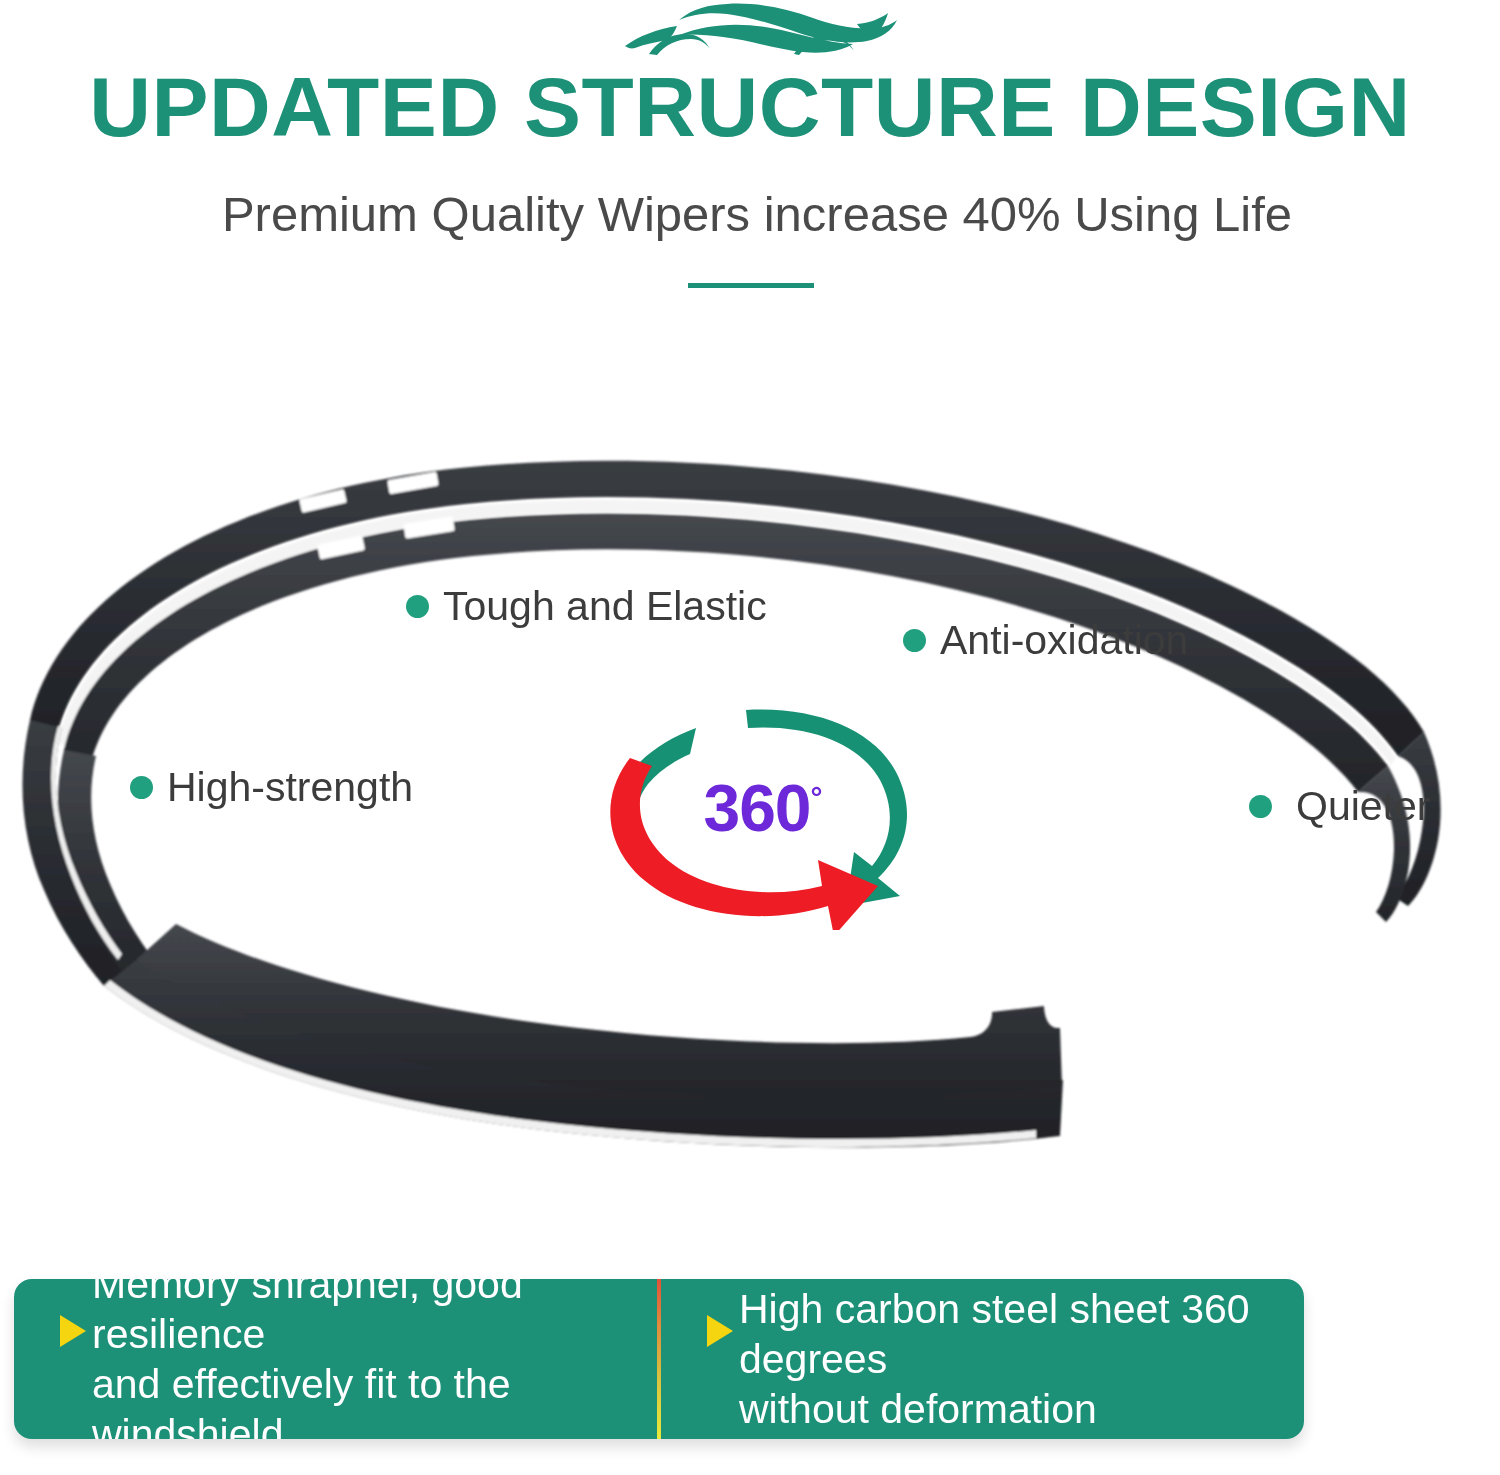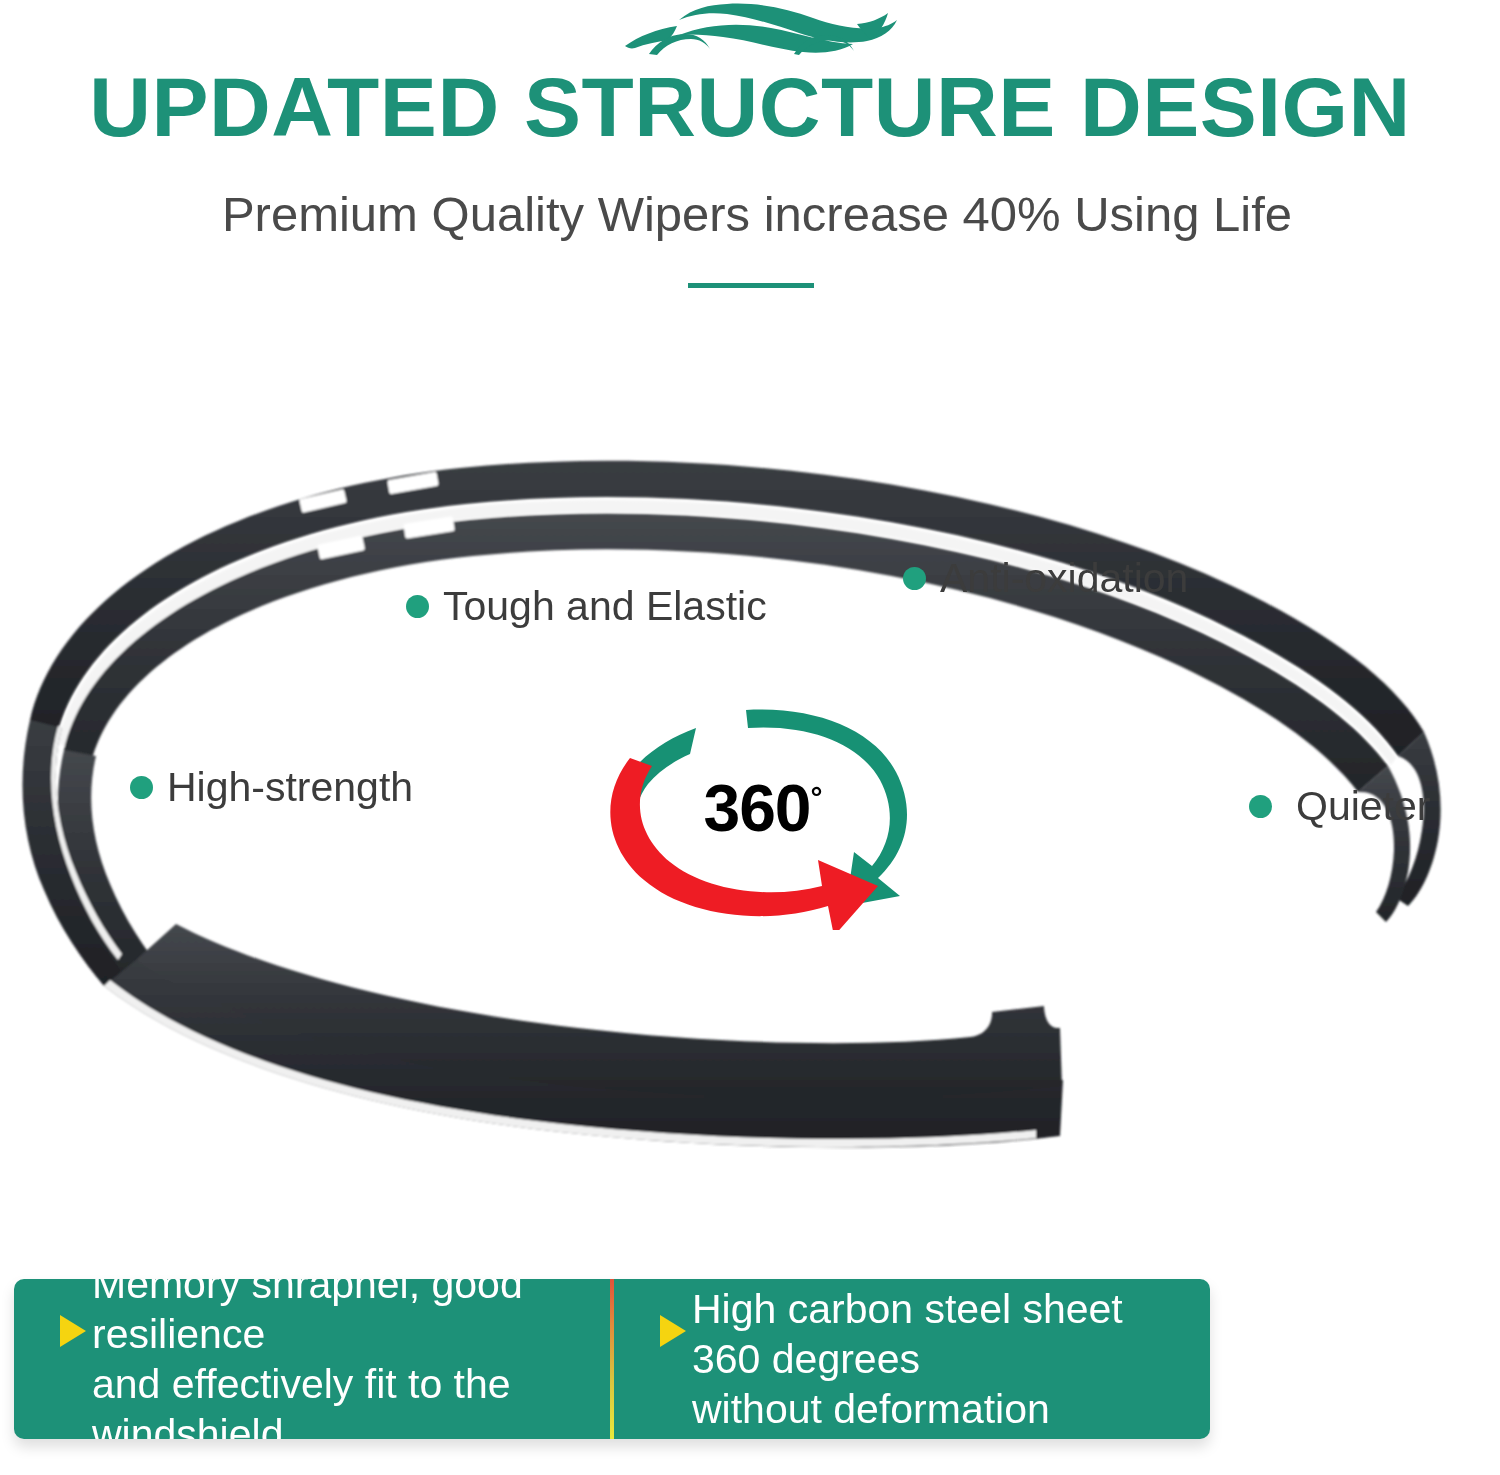--- a/index.html
+++ b/index.html
@@ -96,21 +96,21 @@
   .feature .txt {
     color: #3c3c3c;
     font-family: "Liberation Sans Narrow", "Liberation Sans", sans-serif;
     font-size: 41px;
     line-height: 47px;
     font-weight: normal;
   }
   .feature .txt .l2 { display: block; }
 
   #feat-tough       { left: 406px;  top: 583px; }
-  #feat-anti-ox     { left: 903px;  top: 555px; }
+  #feat-anti-ox     { left: 903px;  top: 617px; }
   #feat-high-str    { left: 130px;  top: 764px; }
   #feat-quieter     { left: 1249px; top: 783px; gap: 24px; }
 
   
   .badge-360 {
     position: absolute;
     left: 578px;
     top: 700px;
     width: 370px;
     height: 230px;
@@ -119,39 +119,39 @@
   .badge-360 .badge-text {
     position: absolute;
     left: 0;
     top: 63px;
     width: 370px;
     text-align: center;
     font-family: "Liberation Sans", sans-serif;
     font-weight: bold;
     font-size: 66px;
     line-height: 70px;
-    color: #000000;
+    color: #6d28d9;
     letter-spacing: -1px;
   }
   .badge-360 .badge-text sup {
     font-size: 30px;
     vertical-align: super;
     letter-spacing: 0;
   }
 
   
   .bottom-row {
     position: absolute;
     left: 14px;
     top: 1279px;
-    width: 1196px;
+    width: 1290px;
     height: 160px;
     display: flex;
     background: #1d9178;
-    border-radius: 10px;
+    border-radius: 18px;
     box-shadow: 0 8px 14px rgba(0,0,0,0.13);
     overflow: hidden;
   }
   .panel {
     flex: 1 1 50%;
     display: flex;
     align-items: center;
     padding: 0 22px 0 46px;
     box-sizing: border-box;
   }

